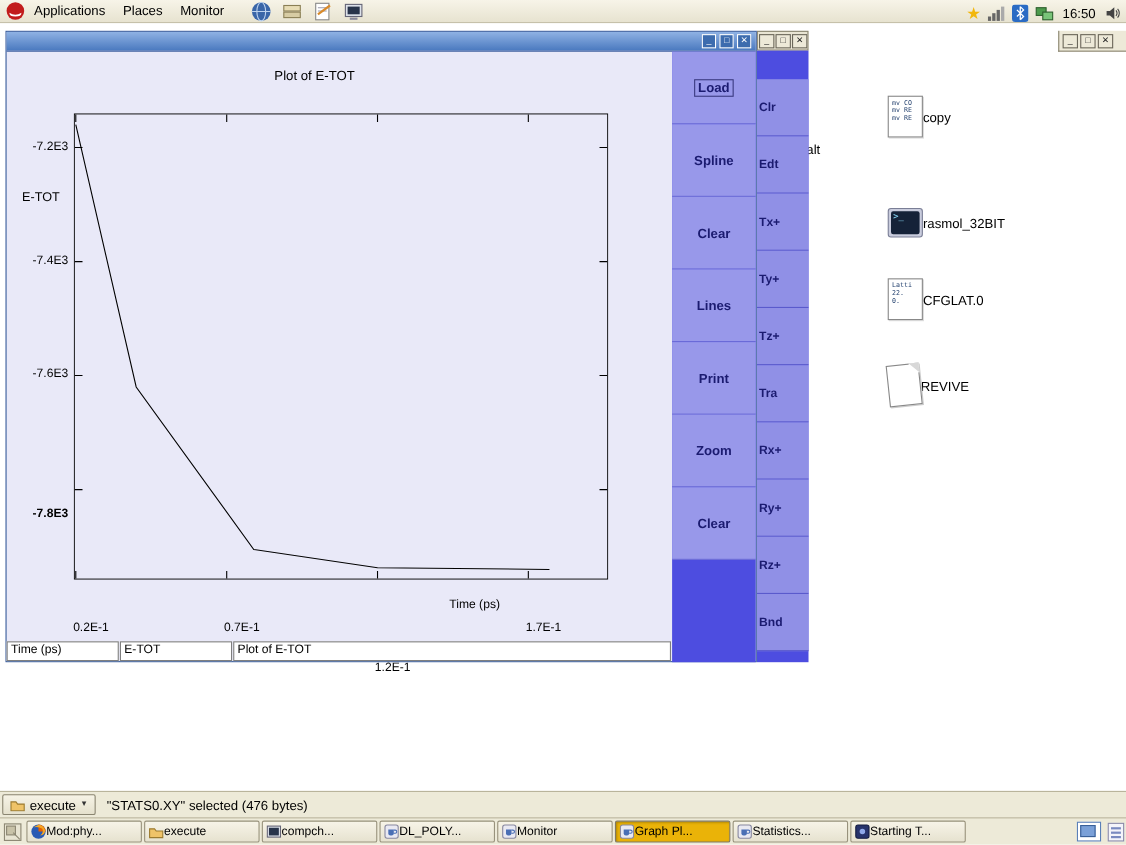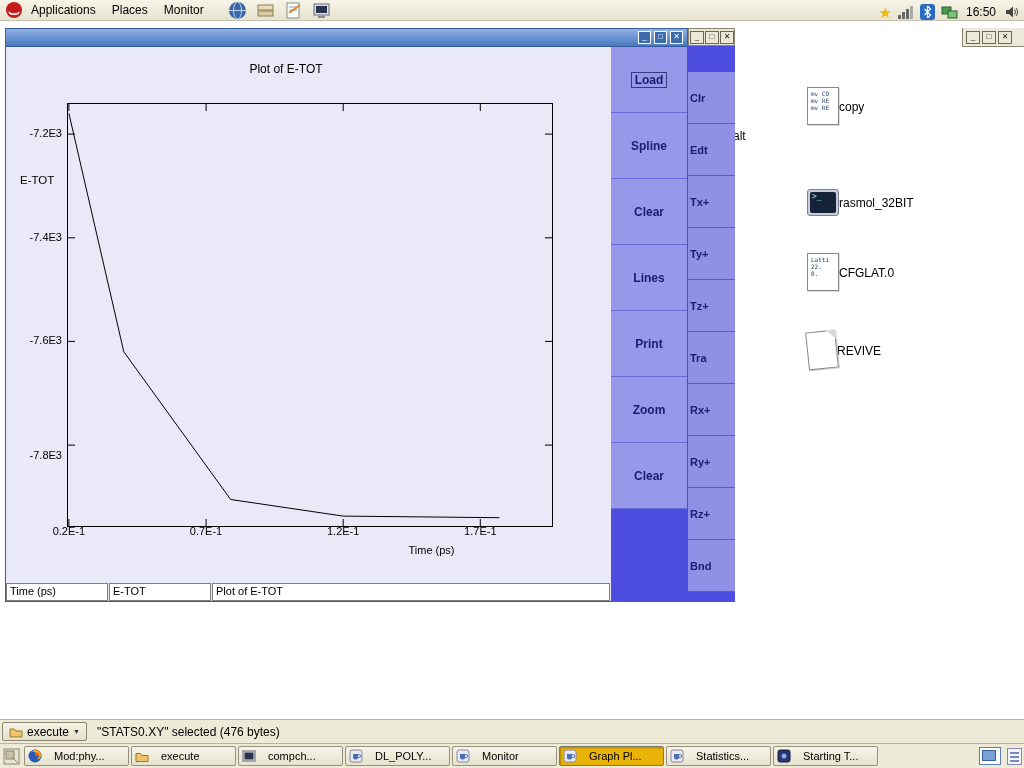--- a/index.html
+++ b/index.html
@@ -26,21 +26,21 @@
   #graph-title{flex:1;text-align:center;color:#fff;font-weight:bold;font-size:12px}
   .win-controls{position:absolute;right:4px;top:2px;display:flex;gap:3px}
   .win-btn{width:13px;height:13px;background:#3D6CAE;border:1px solid #fff;
     color:#fff;font-size:8px;line-height:10px;text-align:center;cursor:default}
   #graph-body{position:relative;width:681px;height:426px}
   #plot-area{position:absolute;left:0;top:0;width:605px;height:555px}
   #plot-title{position:absolute;left:120px;top:15px;width:320px;text-align:center;font-size:12px}
   #plot-ylabel{position:absolute;left:14px;top:127px;font-size:11.5px}
   #plot-svg{position:absolute;left:61px;top:56px}
   #plot-xlabel{position:absolute;left:378px;top:497px;width:95px;text-align:center;font-size:11px}
-  .x-tick-label{position:absolute;top:478px;width:60px;text-align:center;font-size:11px}
+  .x-tick-label{position:absolute;top:518px;width:60px;text-align:right;font-size:11px}
   .y-tick-label{position:absolute;left:4px;width:52px;text-align:right;font-size:11px}
   #plot-buttons{position:absolute;left:605px;top:0;width:76px;height:555px;background:#4D4DE0}
   .plot-btn{height:66px;background:#9898EA;border-bottom:1px solid #6A6AD8;
     color:#1B1B70;font-weight:bold;font-size:12px;display:flex;align-items:center;justify-content:center;cursor:default}
   .plot-btn .focus{border:1px solid #3A3A80;padding:0 3px}
   .status-field{position:absolute;top:536px;height:18px;background:#fff;border:1px solid #7F7F7F;
     font-size:11px;line-height:15px;padding-left:3px;overflow:hidden;white-space:nowrap}
 
   
   #side-window{position:absolute;left:688px;top:28px;width:47px;height:574px;z-index:5}
@@ -77,21 +77,21 @@
   #location-button{margin-left:2px;height:19px;background:linear-gradient(#F6F3E6,#E5E1CD);
     border:1px solid #8A8571;border-radius:2px;display:flex;align-items:center;gap:4px;padding:0 6px;cursor:default}
   .dd-arrow{font-size:7px;color:#333}
   #status-text{margin-left:10px}
 
   #taskbar{position:absolute;left:0;top:743px;width:1024px;height:25px;background:#EDEAD8;
     border-top:1px solid #B9B49B;display:flex;align-items:center;z-index:10}
   #show-desktop{margin:0 4px 0 3px}
   #task-list{display:flex;align-items:center}
   .task-btn{width:105px;height:20px;margin-right:2px;background:linear-gradient(#F7F4E8,#E6E2CF);
-    border:1px solid #98927C;border-radius:2px;display:flex;align-items:center;gap:12px;padding:0 3px;
+    border:1px solid #98927C;border-radius:2px;display:flex;align-items:center;gap:0;padding:0 3px;
     font-size:11px;overflow:hidden;white-space:nowrap;cursor:default}
   .task-btn.active{background:#eab308;border-color:#7E7865;box-shadow:inset 1px 1px 2px rgba(0,0,0,.25)}
   .t-icon{flex:0 0 auto;display:flex}
   .t-label{overflow:hidden;text-overflow:clip}
   #taskbar-right{position:absolute;right:2px;display:flex;align-items:center;gap:6px}
   #ws-switch{width:22px;height:18px;background:#fff;border:1px solid #5B80B8;position:relative;display:block}
   #ws-switch::before{content:"";position:absolute;left:2px;top:2px;width:12px;height:9px;background:#7AA0D8;border:1px solid #3A6098}
   #tb-corner{width:15px;height:17px;background:#F4F4FA;border:1px solid #8A8AA8;position:relative;display:block}
   #tb-corner::before{content:"";position:absolute;left:2px;top:3px;width:9px;height:2px;background:#7A8AC0;box-shadow:0 4px 0 #7A8AC0,0 8px 0 #7A8AC0}
 </style>
@@ -263,26 +263,26 @@
           <line x1="485" y1="134.8" x2="478" y2="134.8" stroke="#000"></line>
           <line x1="1" y1="238.4" x2="8" y2="238.4" stroke="#000"></line>
           <line x1="485" y1="238.4" x2="478" y2="238.4" stroke="#000"></line>
           <line x1="1" y1="342.1" x2="8" y2="342.1" stroke="#000"></line>
           <line x1="485" y1="342.1" x2="478" y2="342.1" stroke="#000"></line>
           <polyline points="1.9,10.4 56.8,248.8 163.7,396.5 276.2,413.1 432.5,414.7" fill="none" stroke="#000" stroke-width="1"></polyline>
         </svg>
       <div id="plot-xlabel">Time (ps)</div>
     <div class="x-tick-label" style="left: 32.9199px;">0.2E-1</div>
         <div class="x-tick-label" style="left: 170.053px;">0.7E-1</div>
-        <div class="x-tick-label" style="left: 307.186px;">1.2E-1</div>
+        <div class="x-tick-label" style="left: 307.186px; margin-top: 36px;">1.2E-1</div>
         <div class="x-tick-label" style="left: 444.319px;">1.7E-1</div>
         <div class="y-tick-label" style="top: 80.1002px;">-7.2E3</div>
         <div class="y-tick-label" style="top: 183.768px;">-7.4E3</div>
         <div class="y-tick-label" style="top: 287.435px;">-7.6E3</div>
-        <div class="y-tick-label" style="top: 402px;">-7.8E3</div>
+        <div class="y-tick-label" style="top: 414px; font-weight: bold;">-7.8E3</div>
       </div>
     <div id="plot-buttons">
         <div class="plot-btn">
           <span class="focus">Load</span>
         </div>
         <div class="plot-btn">Spline</div>
         <div class="plot-btn">Clear</div>
         <div class="plot-btn">Lines</div>
         <div class="plot-btn">Print</div>
         <div class="plot-btn">Zoom</div>

